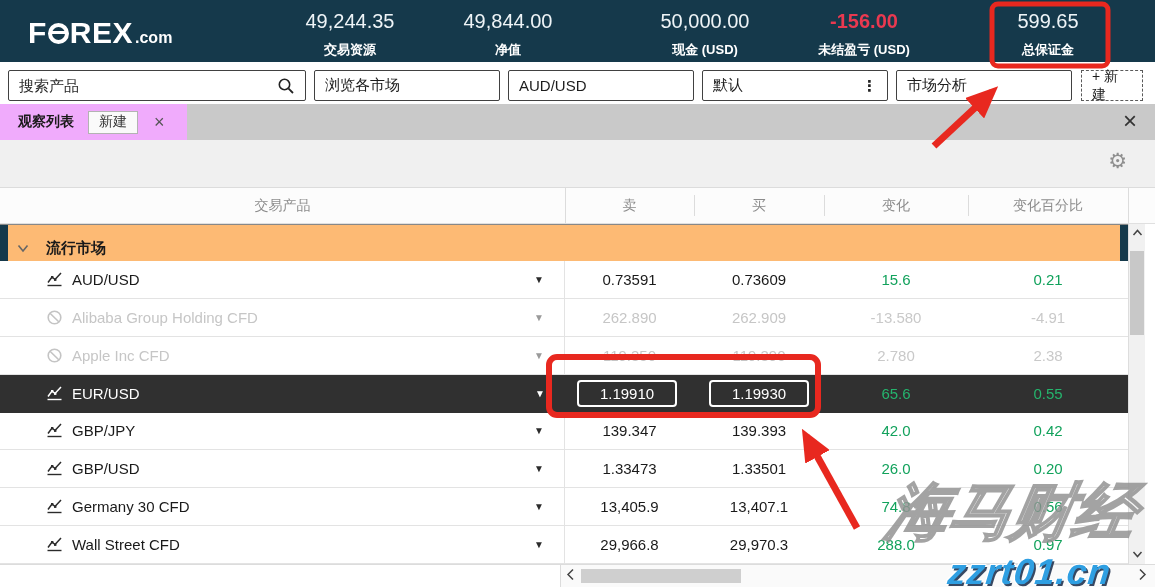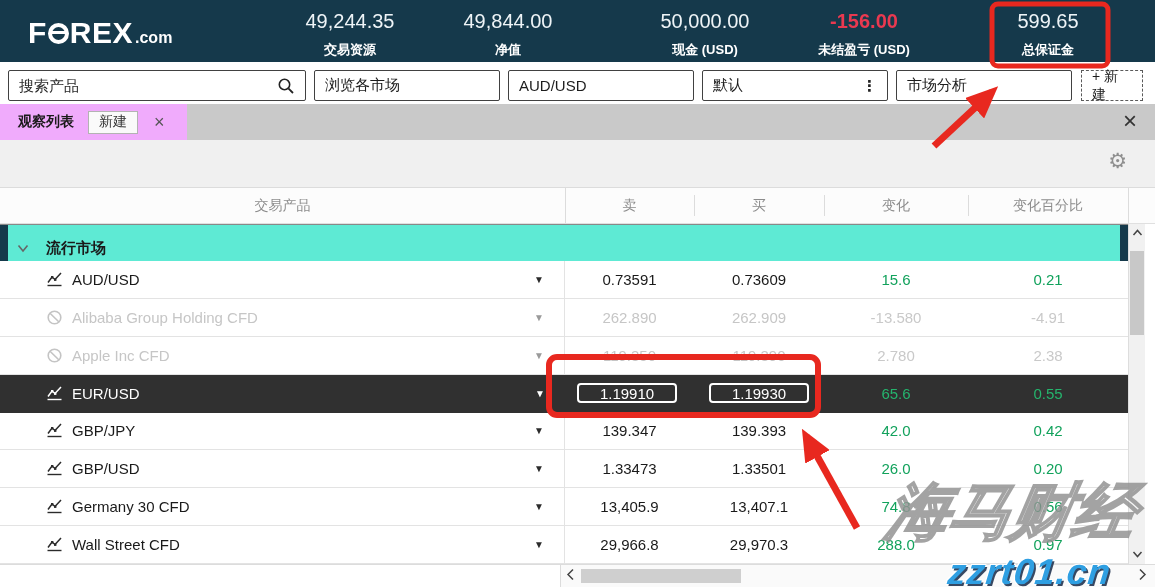--- a/index.html
+++ b/index.html
@@ -49,21 +49,21 @@
   
   .thead { position:absolute; left:0; top:187px; width:1155px; height:37px; background:#fcfcfc; border-top:1px solid #dcdcdc; border-bottom:1px solid #e0e0e0; }
   .th { position:absolute; top:0; height:100%; display:flex; align-items:center; justify-content:center; font-size:14px; color:#8c8c8c; }
   .th.h0 { left:0; width:565px; } .th.h1 { left:565px; width:129px; }
   .th.h2 { left:694px; width:130px; } .th.h3 { left:824px; width:144px; }
   .th.h4 { left:968px; width:160px; }
   .vsep { position:absolute; top:0; bottom:0; width:1px; background:#dcdcdc; }
   .vsep.short { top:7px; bottom:7px; }
 
   
-  .grouprow { position:absolute; left:0; top:224px; width:1128px; height:48px; background:#5eead4; border-top:1px solid #888; border-bottom:1px solid #b5b5b5; display:flex; align-items:center; }
+  .grouprow { position:absolute; left:0; top:224px; width:1128px; height:48px; background:#fdba74; border-top:1px solid #888; border-bottom:1px solid #b5b5b5; display:flex; align-items:center; }
   .groupbar-l { position:absolute; left:0; top:0; bottom:0; width:8px; background:var(--topbar_bg,#15394b); }
   .groupbar-r { position:absolute; right:0; top:0; bottom:0; width:8px; background:var(--topbar_bg,#15394b); }
   .grouprow .chev { margin-left:17px; display:flex; align-items:center; }
   .grouprow .gname { margin-left:17px; font-size:15px; font-weight:700; color:#1a1a1a; }
 
   
   .rows { position:absolute; left:0; top:261px; width:1128px; height:303px; }
   .row { position:relative; width:100%; height:37.875px; background:#fff; border-bottom:1px solid #e3e3e3; }
   .row .cell { position:absolute; top:0; height:100%; display:flex; align-items:center; justify-content:center; font-size:15px; color:#1a1a1a; }
   .cell.product { left:0; width:565px; justify-content:flex-start; border-right:1px solid #e3e3e3; }
@@ -74,21 +74,21 @@
   .dd { position:absolute; right:20px; font-size:10px; color:#2b2b2b; }
   .cell.change, .cell.pct { color:var(--green,#12a25c); }
   .row.disabled .inst-name, .row.disabled .cell { color:#c6c6c6; }
   .row.disabled .cell.change, .row.disabled .cell.pct { color:#c9c9c9; }
   .row.disabled .dd { color:#9a9a9a; }
   .row.selected { background:#303030; border-bottom:1px solid #303030; }
   .row.selected .cell, .row.selected .inst-name { color:#fff; }
   .row.selected .cell.product { border-right:none; }
   .row.selected .dd { color:#fff; }
   .row.selected .cell.change, .row.selected .cell.pct { color:#25b46d; }
-  .price-btn { display:flex; align-items:center; justify-content:center; width:100px; height:20px; border:2px solid #fff; border-radius:4px; color:#fff; font-size:15px; }
+  .price-btn { display:flex; align-items:center; justify-content:center; width:100px; height:27px; border:2px solid #fff; border-radius:4px; color:#fff; font-size:15px; }
   .cell.sell .price-btn { margin-left:-5px; } .cell.buy .price-btn { margin-left:0; }
 
   
   .vscroll { position:absolute; left:1128px; top:224px; width:17px; height:340px; background:#f1f1f1; border-left:1px solid #ddd; }
   .vscroll .thumb { position:absolute; left:1px; right:1px; top:27px; height:84px; background:#c8c8c8; }
   .sarrow { position:absolute; left:0; width:100%; display:flex; justify-content:center; }
   .sarrow.up { top:5px; } .sarrow.down { bottom:6px; }
   .hscroll { position:absolute; left:0; top:564px; width:1155px; height:23px; background:#fff; border-top:1px solid #dcdcdc; }
   .hscroll .zone { position:absolute; left:560px; top:0; right:0; bottom:0; background:#fafafa; border-left:1px solid #dcdcdc; }
   .hscroll .thumb { position:absolute; left:20px; top:4px; width:160px; height:14px; background:#cfcfcf; }

